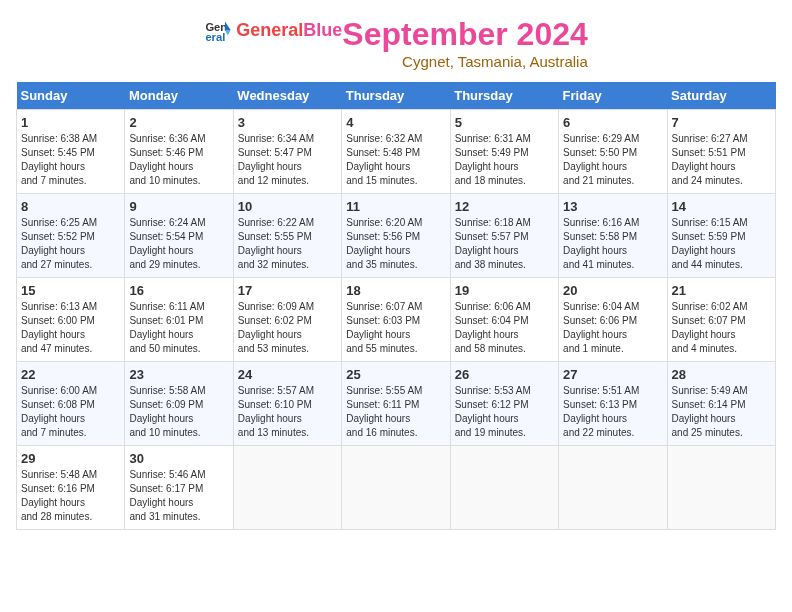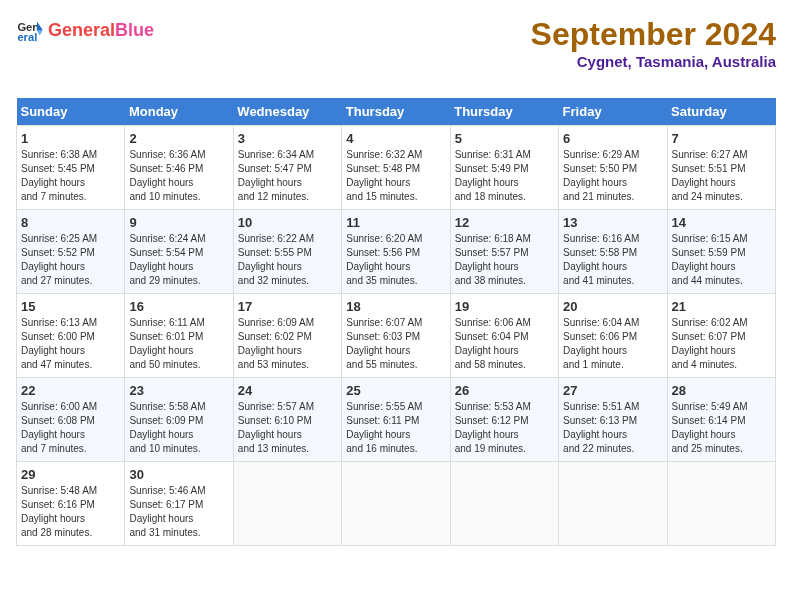--- a/index.html
+++ b/index.html
@@ -5,45 +5,44 @@
     * { box-sizing: border-box; margin: 0; padding: 0; }
     body {
       font-family: Arial, sans-serif;
       background: #fff;
       width: 792px;
       min-height: 612px;
       padding: 16px;
     }
     .header {
       display: flex;
-      justify-content: space-between;
+      justify-content: center;
       align-items: flex-start;
-      margin-bottom: 28px;
+      margin-bottom: 12px;
     }
     .logo {
       display: flex;
       align-items: center;
       gap: 4px;
     }
     .logo-icon {
       width: 28px;
       height: 28px;
     }
     .title-block {
       text-align: right;
     }
     .month-year {
       font-size: 32px;
       font-weight: bold;
-      color: #a16207;
+      color: #ec4899;
     }
     .location {
       font-size: 15px;
-      color: #4c1d95;
-      font-weight: bold;
+      color: #a16207;
     }
     table {
       width: 100%;
       border-collapse: collapse;
       font-size: 11px;
     }
     th {
       background-color: #3a7fd5;
       color: white;
       padding: 6px 4px;

